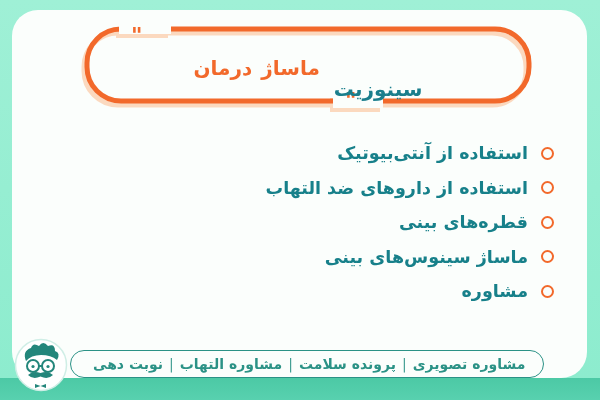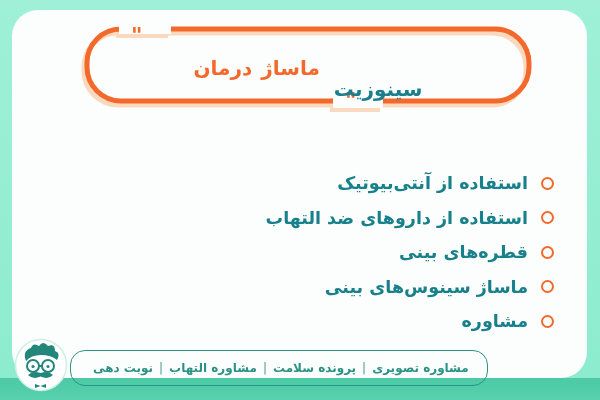--- a/index.html
+++ b/index.html
@@ -19,41 +19,41 @@
     position:absolute;inset:0;display:flex;flex-direction:row;
     align-items:center;justify-content:center;gap:9px;padding-top:2px;
     font-weight:800;font-size:20px;letter-spacing:0;
   }
   .title-text .w{unicode-bidi:isolate;direction:rtl;white-space:nowrap;}
   .w.orange{color:var(--orange);}
   .w.teal{color:var(--title_teal);margin-left:5px;margin-top:41px;}
   
   .list{
     position:absolute;top:136px;right:46px;width:360px;
-    display:flex;flex-direction:column;margin-top:30px;
+    display:flex;flex-direction:column;
   }
   .list-item{
     height:34.5px;display:flex;flex-direction:row;align-items:center;
     justify-content:flex-end;gap:13px;
   }
   .list-item .label{
     direction:rtl;unicode-bidi:isolate;color:var(--list_teal);
     font-size:17.5px;font-weight:700;white-space:nowrap;
   }
   .ring{
     width:13px;height:13px;border:2.5px solid var(--orange);
     border-radius:50%;box-sizing:border-box;flex:0 0 auto;
   }
   
   .footer{position:absolute;left:14px;top:338px;width:420px;height:56px;}
   .pill{
-    position:absolute;left:56px;top:12px;height:36px;box-sizing:border-box;
+    position:absolute;left:56px;top:12px;height:28px;box-sizing:border-box;
     border:1.5px solid var(--footer_teal);border-radius:15px;
     display:flex;align-items:center;gap:6px;padding:0 18px 0 22px;
-    color:var(--footer_teal);font-size:12px;font-weight:700;white-space:nowrap;
+    color:var(--footer_teal);font-size:14px;font-weight:700;white-space:nowrap;
     background:transparent;
   }
   .pill .svc{unicode-bidi:isolate;direction:rtl;}
   .pill .sep{font-weight:400;opacity:.9;}
   .logo{position:absolute;left:0;top:0;width:54px;height:54px;z-index:2;}
 </style>
 </head>
 <body>
 
 <div class="stage">

